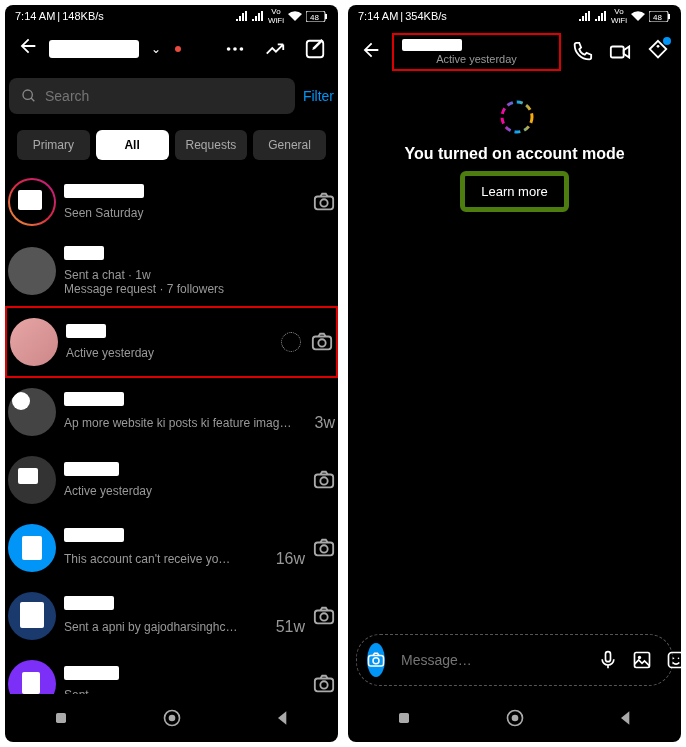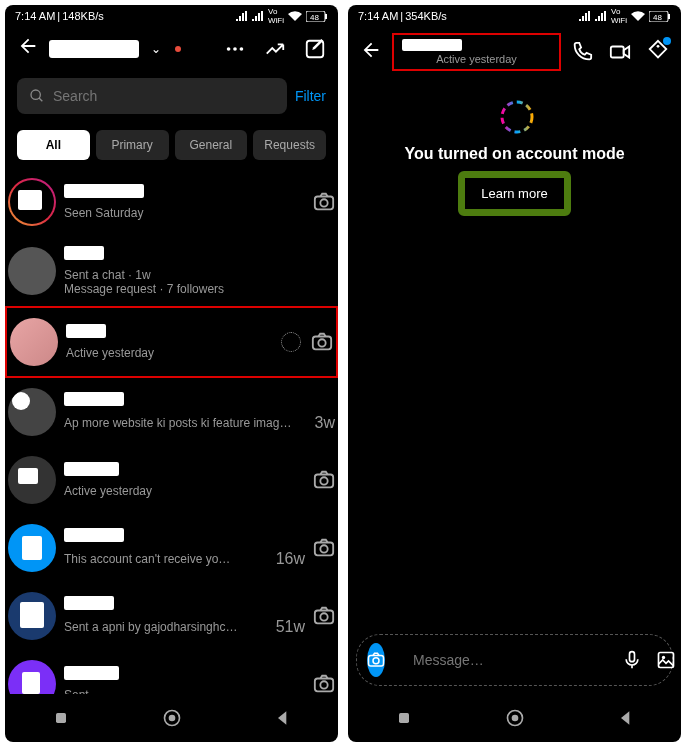--- a/index.html
+++ b/index.html
@@ -1,32 +1,32 @@
 <!DOCTYPE html>
 <html><head>
 <meta charset="utf-8">
 <style>
 * { margin: 0; padding: 0; box-sizing: border-box; font-family: -apple-system, sans-serif; }
 body { background: #fff; width: 686px; height: 747px; display: flex; gap: 10px; padding: 5px; }
 .phone { flex: 1; background: #000; border-radius: 8px; display: flex; flex-direction: column; overflow: hidden; position: relative; }
-.status-bar { display: flex; justify-content: space-between; align-items: center; padding: 4px 10px; color: #fff; font-size: 11px; height: 22px; }
+.status-bar { display: flex; justify-content: space-between; align-items: center; padding: 4px 10px; color: #fff; font-size: 11px; height: 22px; text-align: center; }
 .status-left { display: flex; align-items: center; gap: 2px; }
 .status-right { display: flex; align-items: center; gap: 4px; }
 
 
 .header-left { display: flex; align-items: center; padding: 8px 12px; color: #fff; gap: 10px; }
 .back-arrow { font-size: 20px; cursor: pointer; }
 .redacted { background: #fff; border-radius: 3px; }
 .redacted-title { width: 90px; height: 18px; }
 .chevron { font-size: 12px; margin-left: 2px; }
 .red-dot { width: 6px; height: 6px; background: #e74c3c; border-radius: 50%; margin-left: 4px; }
 .header-actions { margin-left: auto; display: flex; gap: 18px; align-items: center; }
 .icon { width: 22px; height: 22px; cursor: pointer; }
 
-.search-row { display: flex; align-items: center; padding: 8px 12px; gap: 8px; }
+.search-row { display: flex; align-items: center; padding: 8px 4px; gap: 8px; }
 .search-box { flex: 1; background: #262626; border-radius: 8px; padding: 10px 12px; display: flex; align-items: center; gap: 8px; }
 .search-input { background: transparent; border: none; color: #999; font-size: 14px; outline: none; flex: 1; }
 .filter-link { color: #0095f6; font-size: 14px; cursor: pointer; }
 
 .tabs { display: flex; gap: 6px; padding: 8px 12px; }
 .tab { flex: 1; padding: 8px 4px; border-radius: 6px; font-size: 12px; text-align: center; cursor: pointer; background: #262626; color: #aaa; }
 .tab.active { background: #fff; color: #000; font-weight: 600; }
 
 .chat-list { flex: 1; overflow: hidden; }
 .chat-item { display: flex; align-items: center; padding: 10px 3px; gap: 8px; position: relative; }
@@ -52,23 +52,23 @@
 .user-info-box { border: 2px solid #d00; padding: 4px 8px; flex: 1; }
 .user-name-r { display: block; background: #fff; width: 60px; height: 12px; border-radius: 2px; margin-bottom: 2px; }
 .user-status-r { color: #999; font-size: 11px; text-align: center; }
 .header-right-actions { display: flex; gap: 16px; align-items: center; }
 
 .vanish-content { flex: 1; display: flex; flex-direction: column; align-items: center; padding: 20px; color: #fff; }
 .vanish-circle { width: 36px; height: 36px; border: 2px dashed transparent; border-radius: 50%; margin-bottom: 12px; position: relative; }
 .vanish-circle svg { width: 36px; height: 36px; }
 .vanish-title { font-size: 16px; font-weight: 600; margin-bottom: 8px; text-align: center; }
 .vanish-desc { font-size: 12px; color: #999; text-align: center; margin-bottom: 14px; line-height: 1.4; padding: 0 20px; }
-.learn-btn { border: 7px solid #4d7c0f; background: transparent; color: #fff; padding: 8px 16px; border-radius: 6px; font-size: 13px; cursor: pointer; }
-
-.message-bar { margin: 8px; display: flex; align-items: center; gap: 28px; padding: 8px 10px; border: 1.5px dashed #555; border-radius: 24px; }
+.learn-btn { border: 5px solid #4d7c0f; background: transparent; color: #fff; padding: 8px 16px; border-radius: 6px; font-size: 13px; cursor: pointer; }
+
+.message-bar { margin: 8px; display: flex; align-items: center; gap: 16px; padding: 8px 10px; border: 1.5px dashed #555; border-radius: 24px; }
 .camera-circle { width: 34px; height: 34px; background: #0095f6; border-radius: 50%; display: flex; align-items: center; justify-content: center; cursor: pointer; }
 .msg-input { flex: 1; background: transparent; border: none; color: #999; font-size: 14px; outline: none; }
 .msg-actions { display: flex; gap: 14px; }
 .msg-icon { width: 20px; height: 20px; cursor: pointer; }
 
 .nav-bar { display: flex; justify-content: space-around; align-items: center; padding: 14px 0; }
 .nav-btn { width: 20px; height: 20px; cursor: pointer; }
 
 .tag-icon-badge { position: relative; }
 .tag-badge-dot { position: absolute; top: -2px; right: -2px; width: 8px; height: 8px; background: #0095f6; border-radius: 50%; }
@@ -132,24 +132,24 @@
       <svg width="16" height="16" viewBox="0 0 24 24">
           <circle cx="10" cy="10" r="7" fill="none" stroke="#888" stroke-width="2"></circle>
           <path d="M15 15l5 5" stroke="#888" stroke-width="2"></path>
         </svg>
       <input class="search-input" placeholder="Search" style="">
     </div>
     <span class="filter-link">Filter</span>
   </div>
 
   <div class="tabs">
+    <div class="tab">Primary</div>
     <div class="tab active">All</div>
-    <div class="tab">Primary</div>
+    <div class="tab">Requests</div>
     <div class="tab">General</div>
-    <div class="tab">Requests</div>
   </div>
 
   <div class="chat-list">
     <div class="chat-item">
       <div class="avatar story">
           <div class="avatar-inner"></div>
         </div>
       <div class="chat-content"><span class="chat-name" style="width:80px"></span><div class="chat-sub">Seen Saturday</div></div>
       <svg class="camera-btn" viewBox="0 0 24 24">
           <rect x="2" y="6" width="20" height="14" rx="3" fill="none" stroke="#aaa" stroke-width="2"></rect>

